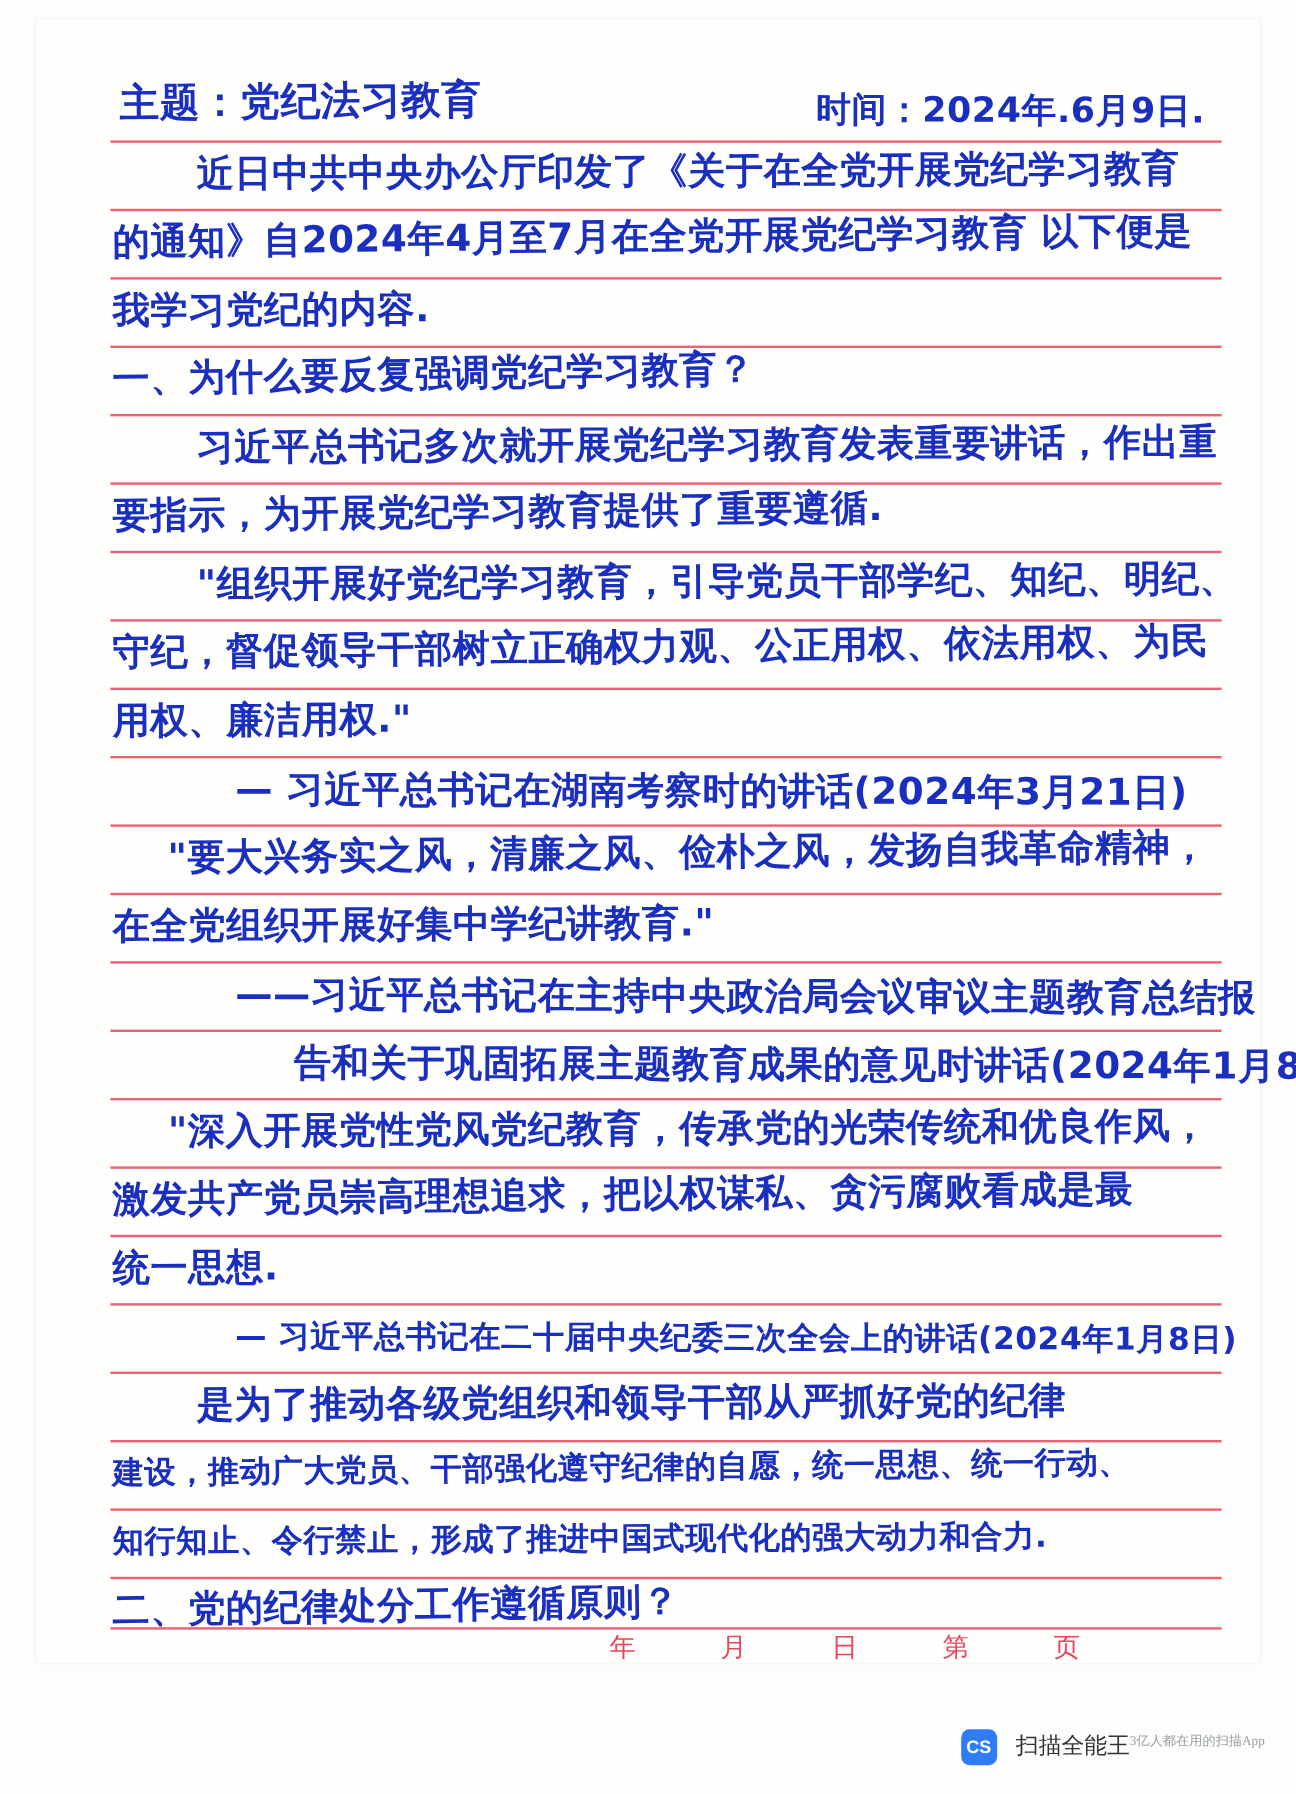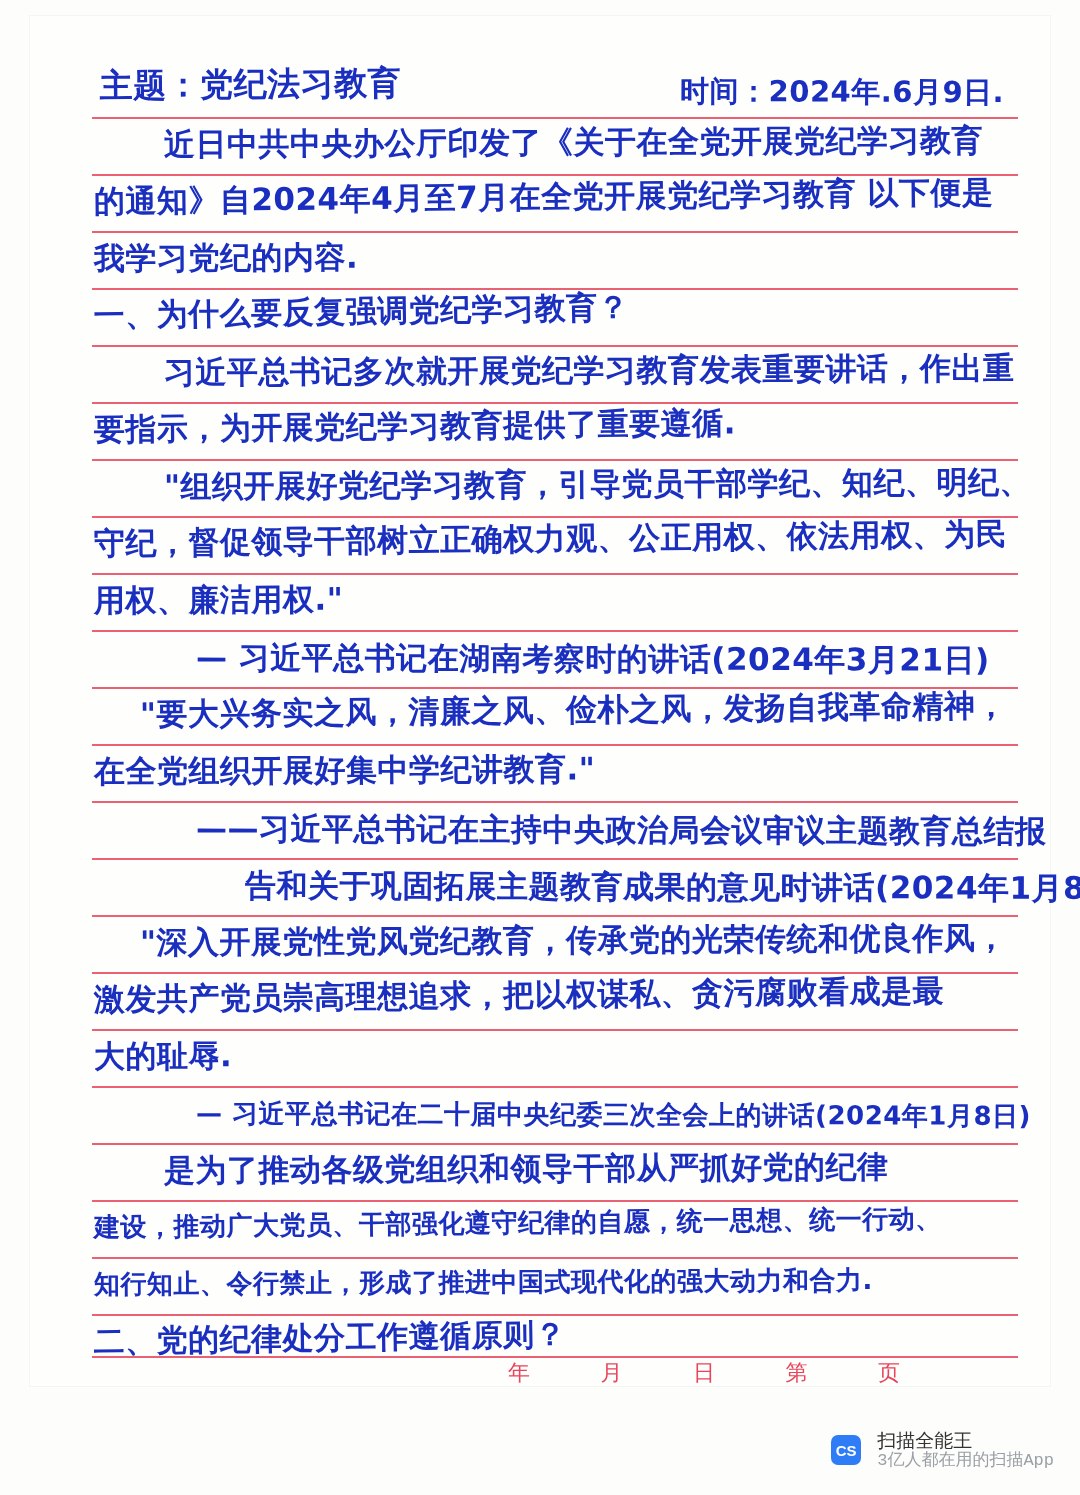--- a/index.html
+++ b/index.html
@@ -100,32 +100,32 @@
     color: #fff;
     font-size: 15px;
     font-weight: bold;
     display: flex;
     align-items: center;
     justify-content: center;
     font-family: "Liberation Sans", sans-serif;
   }
   #wm-text {
     display: flex;
-    flex-direction: column;
+    flex-direction: row;
     line-height: 1.15;
   }
   #wm-name {
     font-size: 19px;
     color: #333;
     font-family: "DejaVu Sans", sans-serif;
   }
   #wm-sub {
-    font-size: 17px;
+    font-size: 11px;
     color: #9aa0a6;
-    font-family: Liberation Mono, monospace;
+    font-family: Liberation Serif, serif;
   }
 </style>
 </head>
 <body>
 
 <div id="page">
   <div id="paper">
 
     <div class="rule" style="top:101px"></div>
     <div class="rule" style="top:158px"></div>
@@ -163,21 +163,21 @@
     <div class="hw l1 sk2" style="left:134px; top:450px;">"组织开展好党纪学习教育，引导党员干部学纪、知纪、明纪、</div>
     <div class="hw l1 sk1" style="left:64px;  top:507px;">守纪，督促领导干部树立正确权力观、公正用权、依法用权、为民</div>
     <div class="hw l1 sk2" style="left:64px;  top:564px;">用权、廉洁用权."</div>
     <div class="hw l1 sk4" style="left:166px; top:621px;">— 习近平总书记在湖南考察时的讲话(2024年3月21日)</div>
     <div class="hw l1 sk1" style="left:110px; top:678px;">"要大兴务实之风，清廉之风、俭朴之风，发扬自我革命精神，</div>
     <div class="hw l1 sk2" style="left:64px;  top:735px;">在全党组织开展好集中学纪讲教育."</div>
     <div class="hw l1 sk4" style="left:166px; top:792px;">——习近平总书记在主持中央政治局会议审议主题教育总结报</div>
     <div class="hw l1 sk4" style="left:215px; top:849px;">告和关于巩固拓展主题教育成果的意见时讲话(2024年1月8日)</div>
     <div class="hw l1 sk2" style="left:110px; top:906px;">"深入开展党性党风党纪教育，传承党的光荣传统和优良作风，</div>
     <div class="hw l1 sk1" style="left:64px;  top:963px;">激发共产党员崇高理想追求，把以权谋私、贪污腐败看成是最</div>
-    <div class="hw l1 sk2" style="left:64px;  top:1020px;">大的耻辱.</div>
+    <div class="hw l1 sk2" style="left:64px;  top:1020px;">统一思想.</div>
     <div class="hw sm sk4" style="left:166px; top:1080px;">— 习近平总书记在二十届中央纪委三次全会上的讲话(2024年1月8日)</div>
     <div class="hw l1 sk2" style="left:134px; top:1134px;">是为了推动各级党组织和领导干部从严抓好党的纪律</div>
     <div class="hw sm sk1" style="left:64px;  top:1194px;">建设，推动广大党员、干部强化遵守纪律的自愿，统一思想、统一行动、</div>
     <div class="hw sm sk2" style="left:64px;  top:1251px;">知行知止、令行禁止，形成了推进中国式现代化的强大动力和合力.</div>
     <div class="hw l1 sk3" style="left:64px;  top:1305px;">二、党的纪律处分工作遵循原则？</div>
   </div>
 
   <div id="footer-row">
     <span>年</span>
     <span>月</span>

